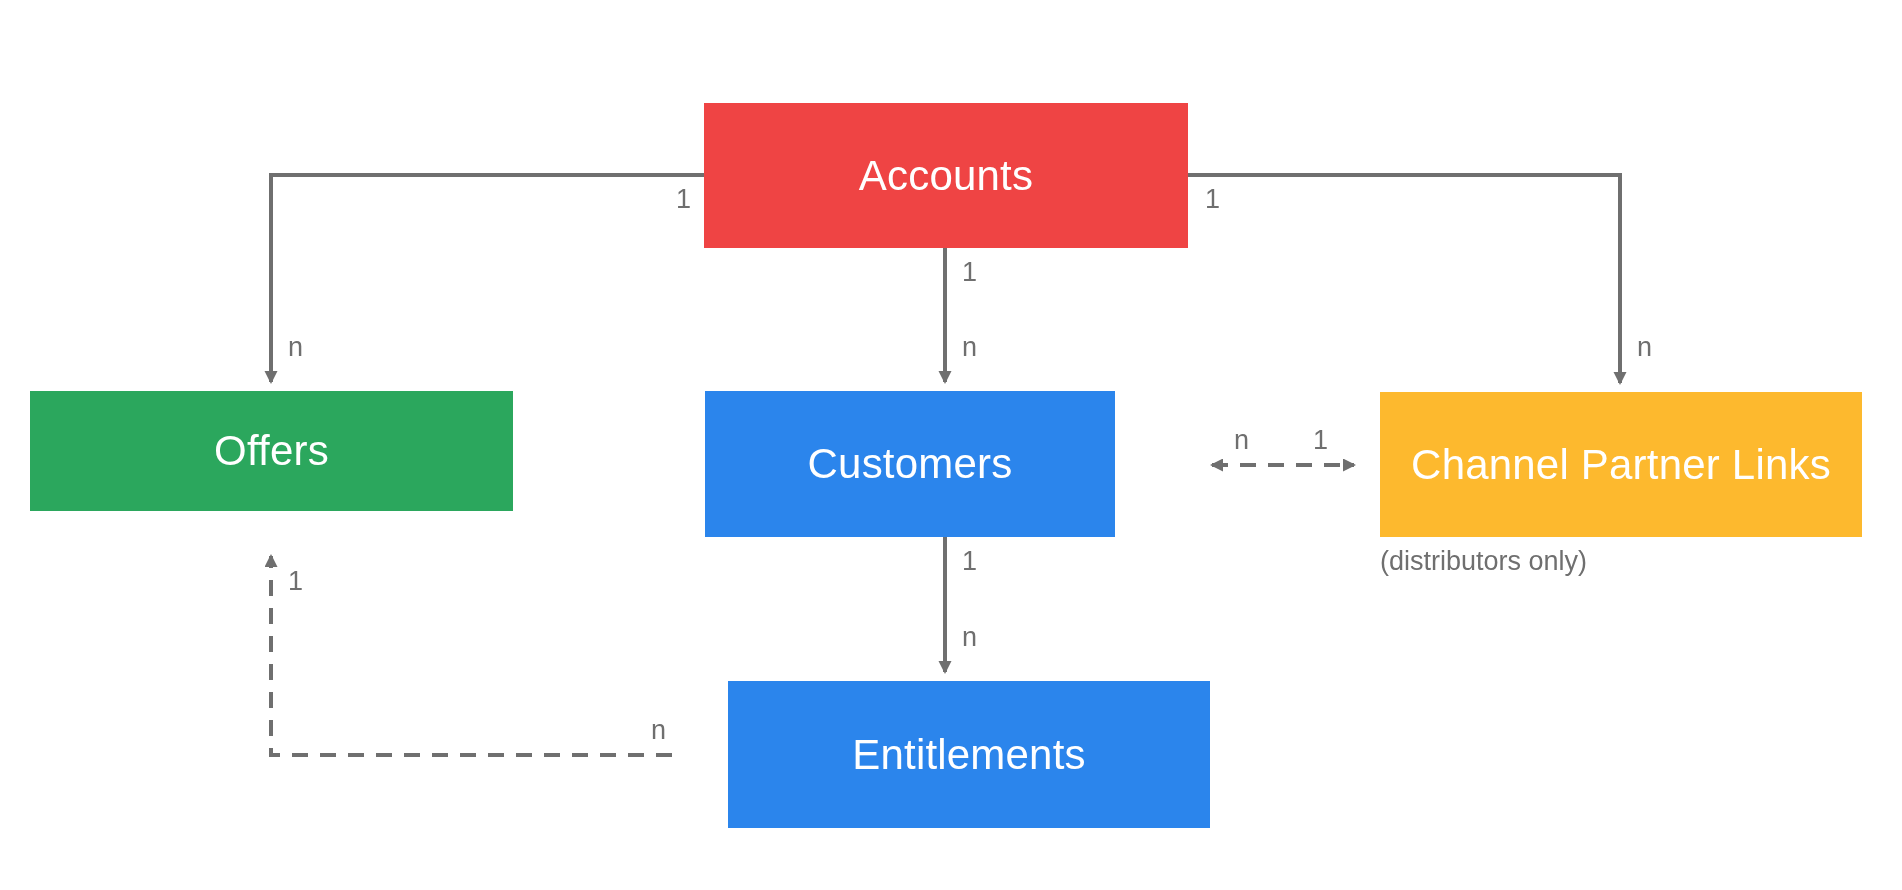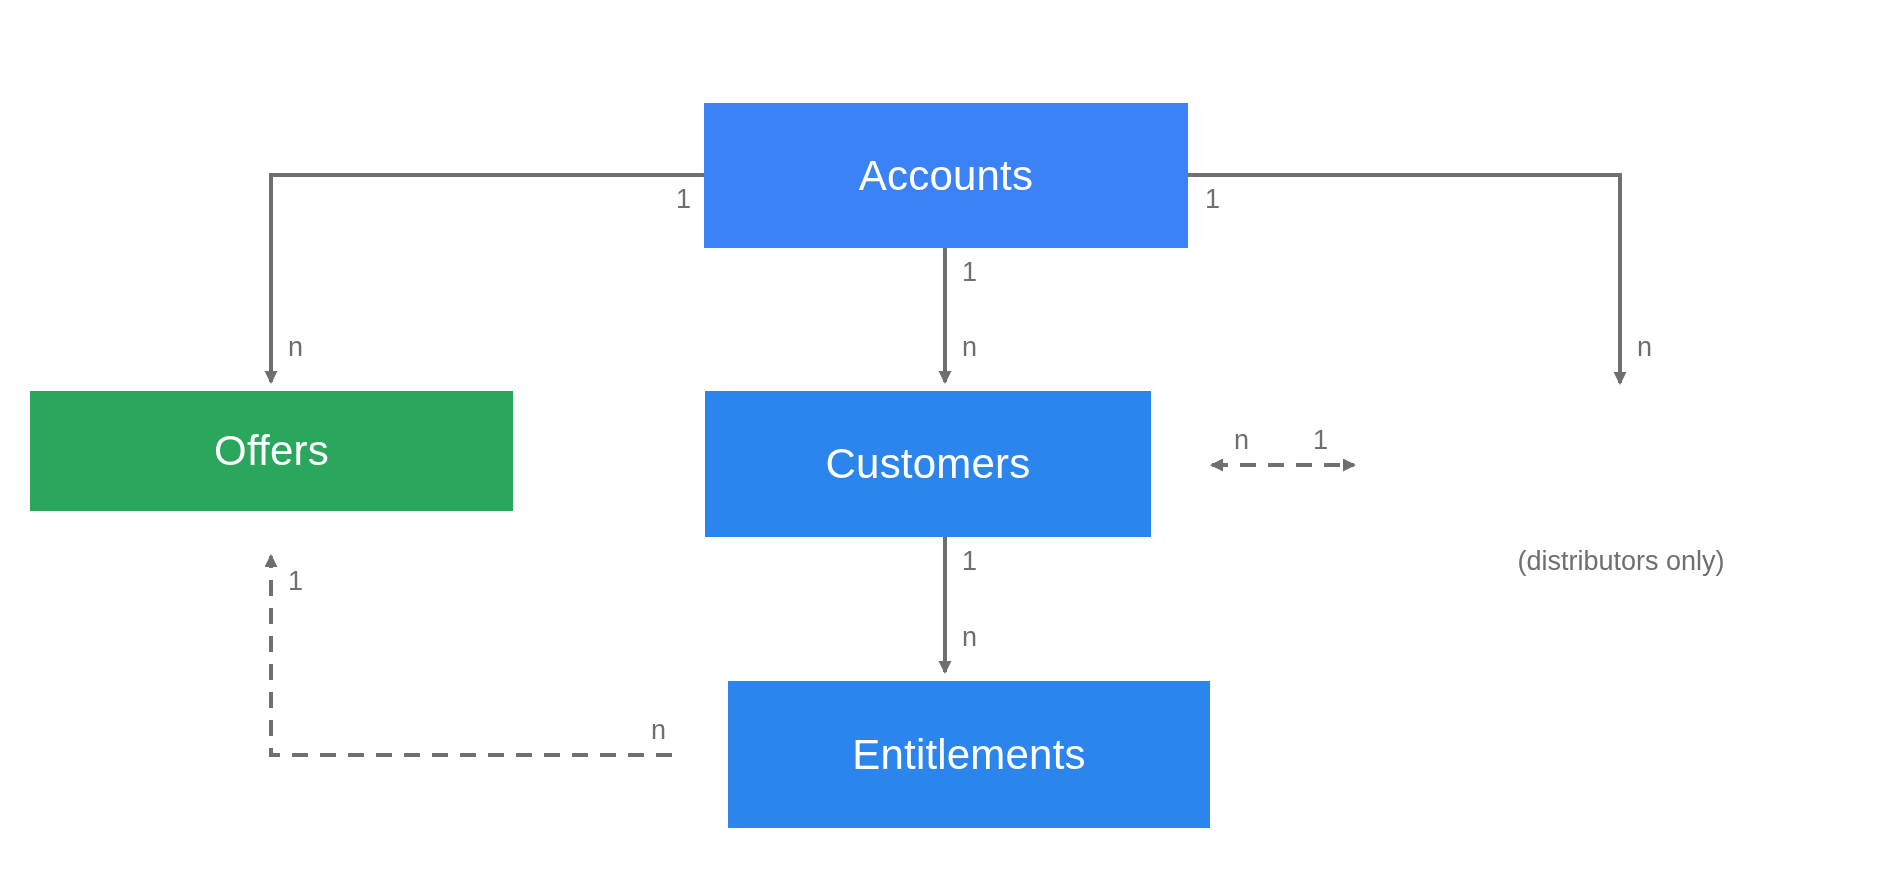--- a/index.html
+++ b/index.html
@@ -29,32 +29,31 @@
     display: flex;
     align-items: center;
     justify-content: center;
     color: #ffffff;
     font-size: 42px;
     font-family: "Liberation Sans", sans-serif;
     line-height: 1;
     letter-spacing: 0.2px;
     box-sizing: border-box;
   }
-  .node-accounts   { left: 704px;  top: 103px; width: 484px; height: 145px; background: #3b82f6; }
+  .node-accounts   { left: 704px;  top: 103px; width: 484px; height: 145px; background: #ef4444; }
   .node-offers     { left: 30px;   top: 391px; width: 483px; height: 120px; background: #2ba75d; }
-  .node-customers  { left: 705px;  top: 391px; width: 446px; height: 146px; background: #2b85ec; }
+  .node-customers  { left: 705px;  top: 391px; width: 410px; height: 146px; background: #2b85ec; }
   .node-cpl        { left: 1380px; top: 392px; width: 482px; height: 145px; background: #fdb92e; }
   .node-entitle    { left: 728px;  top: 681px; width: 482px; height: 147px; background: #2b85ec; }
 
   .caption {
     position: absolute;
     color: #6f6f6f;
     font-size: 27px;
     font-family: "Liberation Sans", sans-serif;
-    text-align: center;
     white-space: nowrap;
   }
   .caption-cpl { left: 1380px; top: 546px; width: 482px; }
 
   .edge-label {
     position: absolute;
     color: #6f6f6f;
     font-size: 27px;
     font-family: "Liberation Sans", sans-serif;
     white-space: nowrap;
@@ -98,20 +97,23 @@
   </div>
 
   <div class="node node-offers">
     <span>Offers</span>
   </div>
 
   <div class="node node-customers">
     <span>Customers</span>
   </div>
 
+  <div class="node node-cpl">
+    <span>Channel Partner Links</span>
+  </div>
   <div class="caption caption-cpl">(distributors only)</div>
 
   <div class="node node-entitle">
     <span>Entitlements</span>
   </div>
 
   <div class="edge-label" style="left:676px; top:186px;">1</div>
   <div class="edge-label" style="left:288px; top:334px;">n</div>
 
   <div class="edge-label" style="left:962px; top:259px;">1</div>

